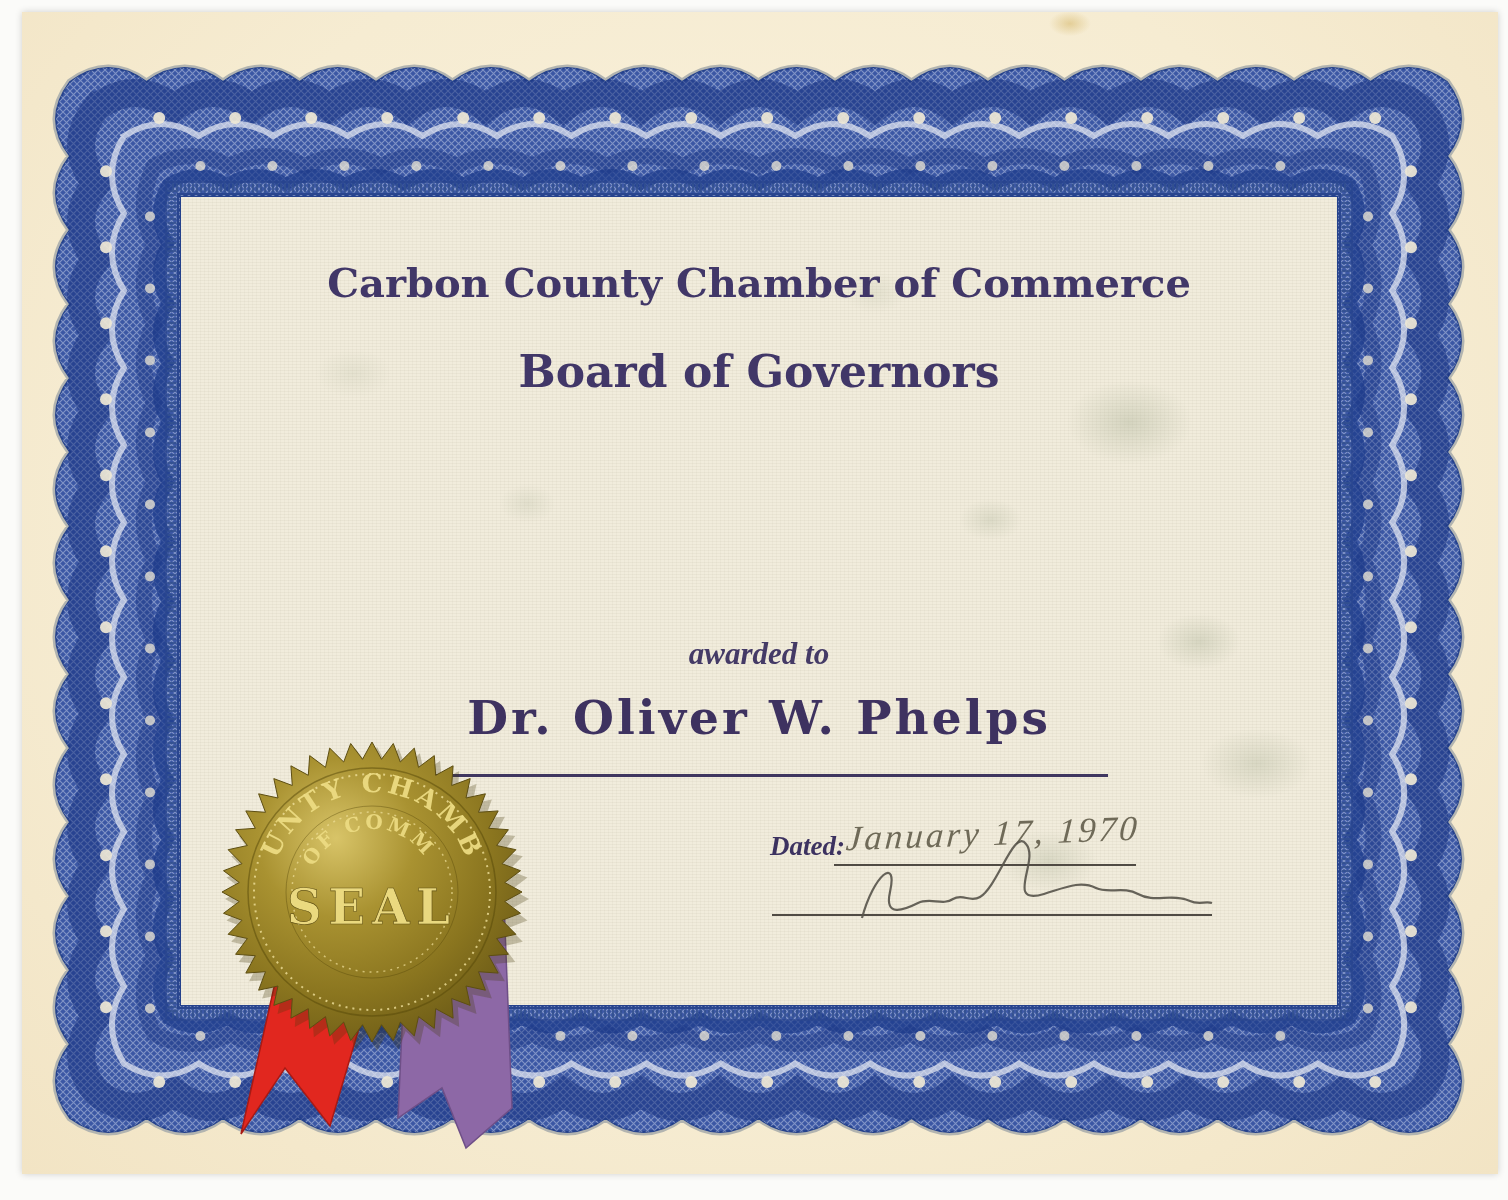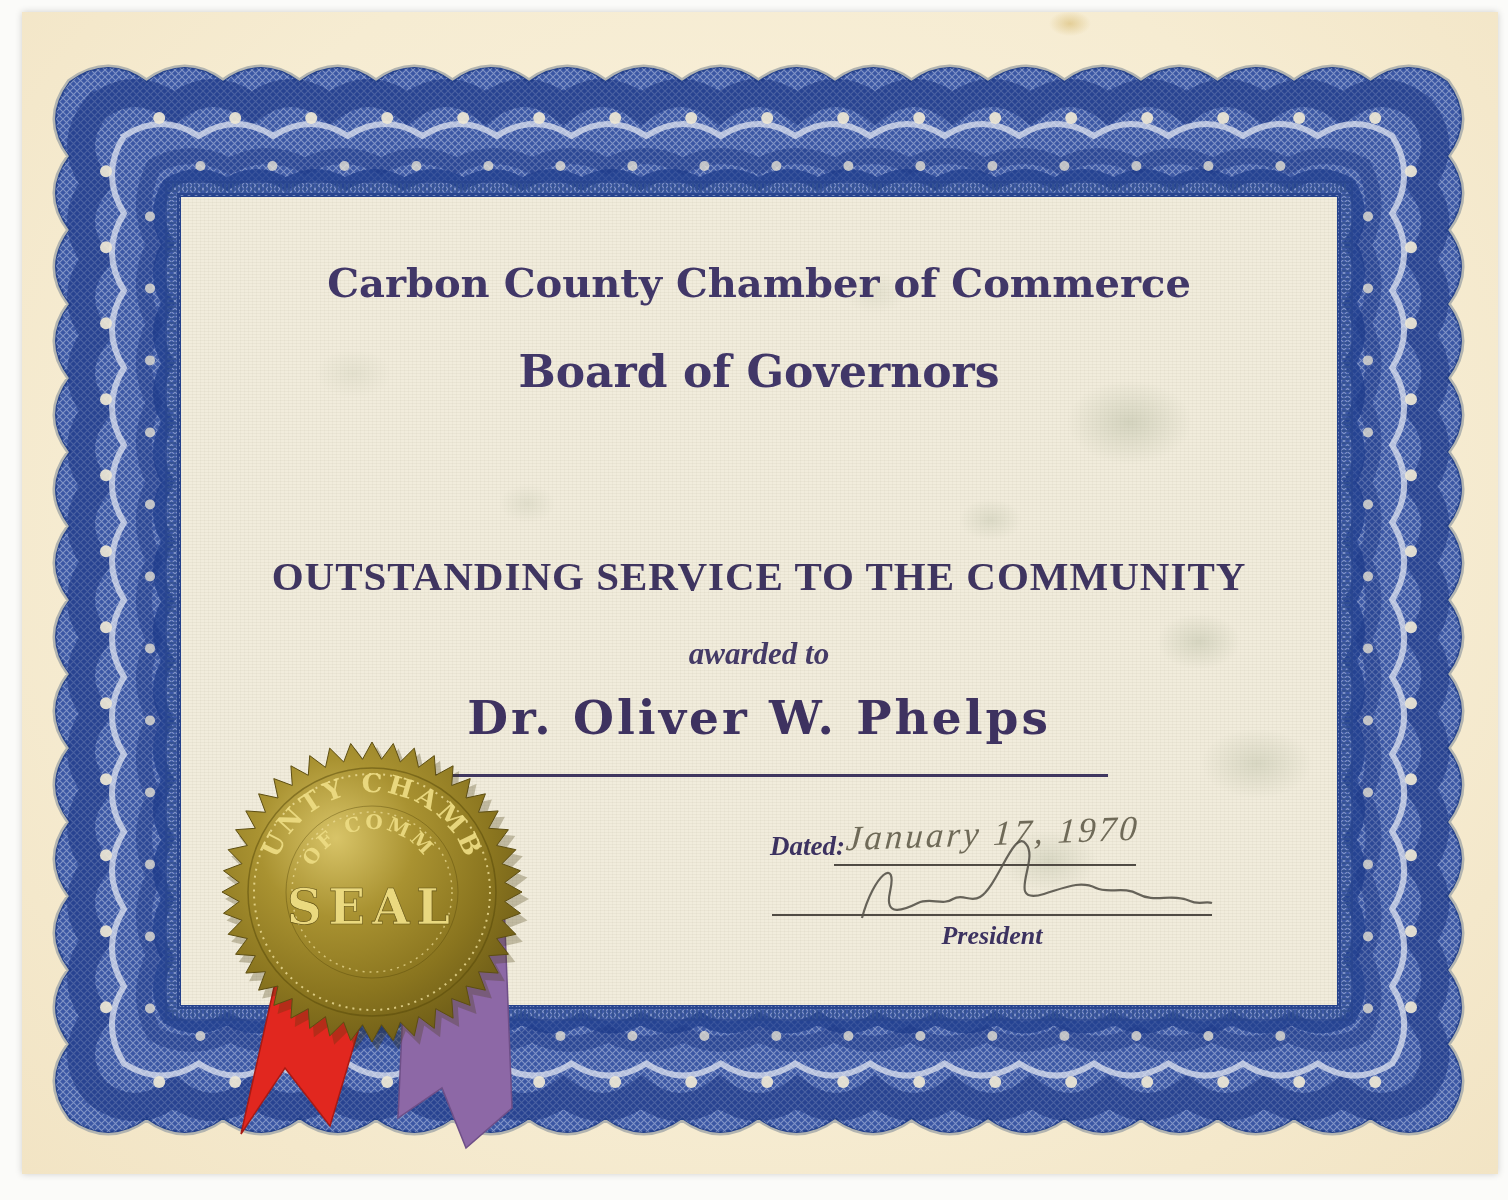--- a/index.html
+++ b/index.html
@@ -51,30 +51,28 @@
 </style>
 </head>
 <body>
 
 <div class="stage">
   <div class="paper"></div>
   <div class="panel"></div>
 
   <div class="txt h-org">Carbon County Chamber of Commerce</div>
   <div class="txt h-board">Board of Governors</div>
-  <div class="txt h-service">OUTSTANDING SERVICE TO THE COMMUNITY</div>
   <div class="txt lbl-italic l-awarded">awarded to</div>
   <div class="txt h-recipient">Dr. Oliver W. Phelps</div>
   <div class="rule rule-name"></div>
 
   <div class="dated">Dated:</div>
   <div class="date-hw">January 17, 1970</div>
   <div class="rule rule-date"></div>
   <div class="rule rule-sig"></div>
-  <div class="president">President</div>
 
   <div class="mark mark-left">© GOES 748</div>
   <div class="mark mark-right">LITHO IN U.S.A.</div>
 
   <svg id="art" class="art" width="1508" height="1200" viewBox="0 0 1508 1200">
       <defs>
         <pattern id="xh" width="7" height="7" patternUnits="userSpaceOnUse">
           <path d="M0 0 L7 7 M7 0 L0 7" stroke="#c6d0e8" stroke-width="1.1" fill="none"></path>
         </pattern>
         <clipPath id="bandClip">

